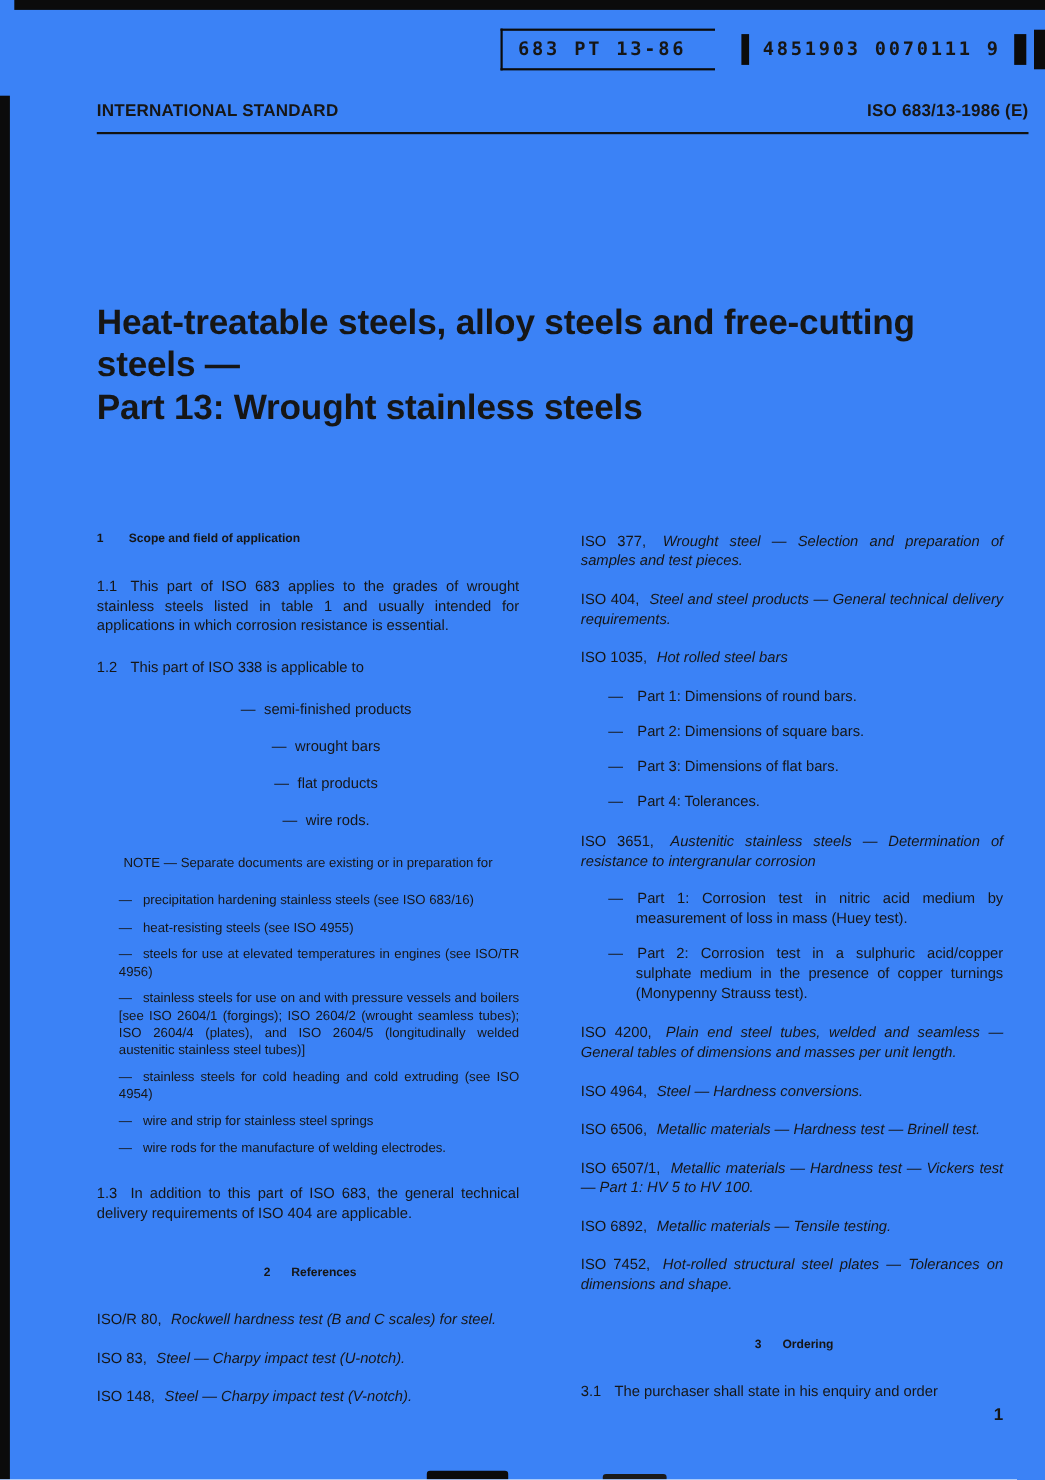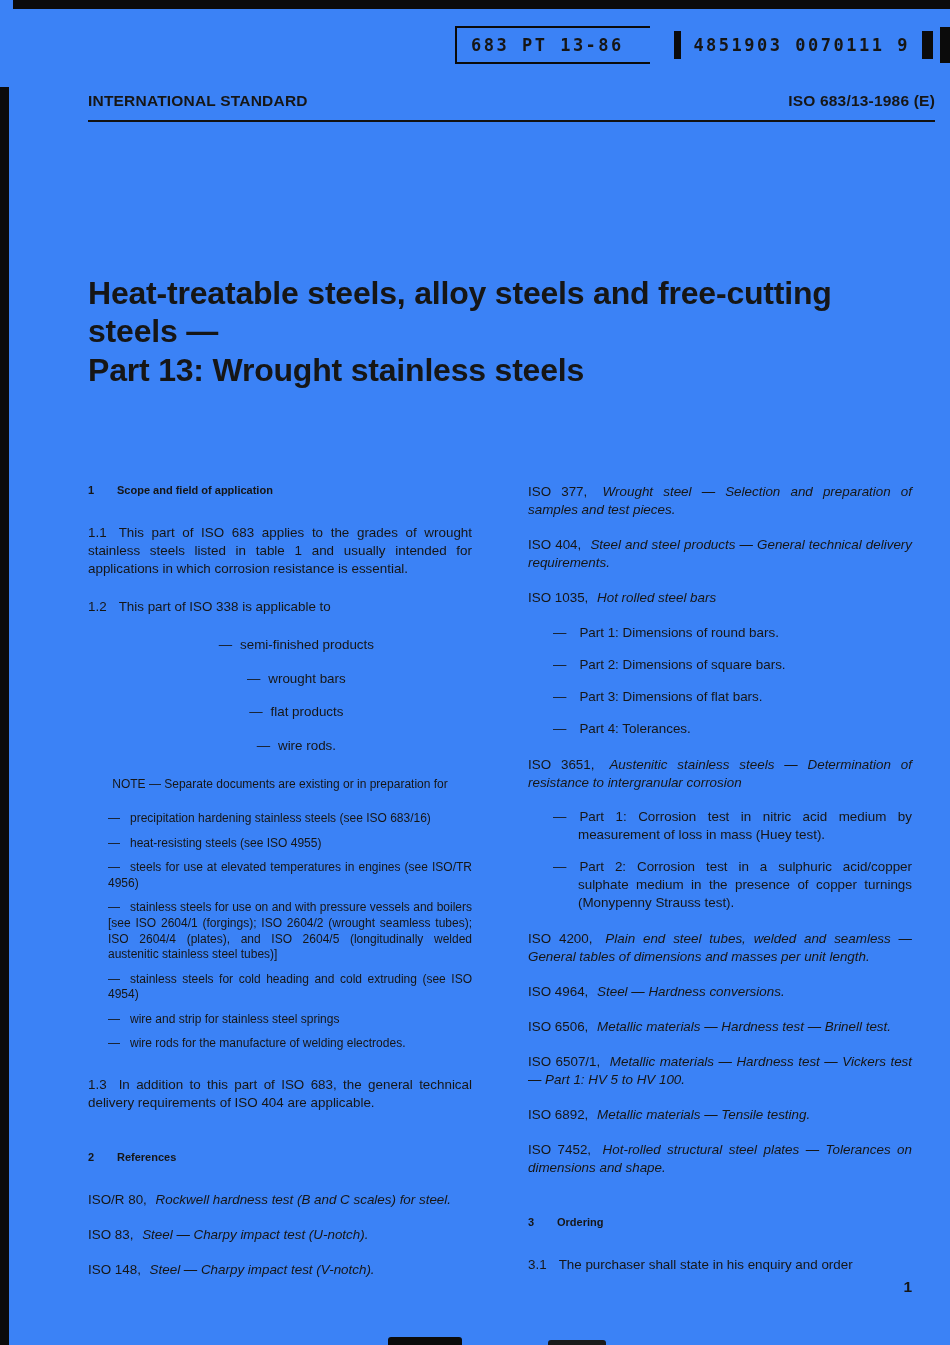--- a/index.html
+++ b/index.html
@@ -60,21 +60,21 @@
 
   
   .columns {
     position: absolute; top: 483px; left: 88px; width: 824px;
     display: flex; gap: 56px;
     font-size: 13.4px; line-height: 1.34; text-align: justify;
   }
   .col { width: 384px; }
 
   .sec-heading { font-size: 11px; font-weight: bold; margin: 0 0 26px; text-align: left; }
-  .sec-heading.later { margin-top: 38px; }
+  .sec-heading.later { margin-top: 38px; text-align: center; }
   .sec-num { display: inline-block; min-width: 14px; margin-right: 15px; }
 
   .para { margin: 0 0 20px; }
   .pnum { font-weight: normal; margin-right: 12px; margin-top: 24px; }
 
   .blist { margin: 4px 0 22px; padding-left: 25px; }
   .blist .li { margin: 0 0 16px; text-align: center; }
   .dash { display: inline-block; width: 29px; }
 
   .note { font-size: 12px; line-height: 1.3; margin: 0 0 24px; text-align: justify; }

